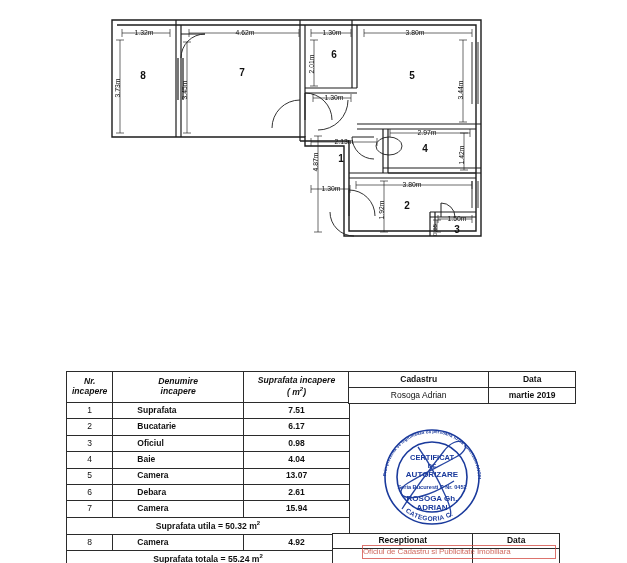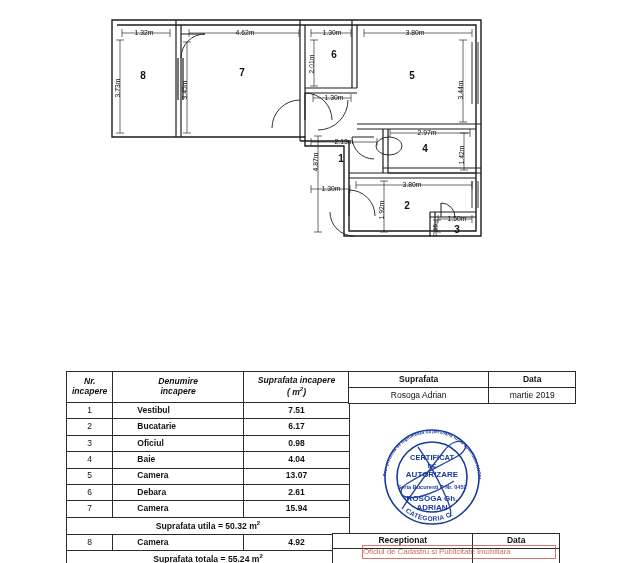--- a/index.html
+++ b/index.html
@@ -41,21 +41,21 @@
   #rooms-table .c-name{width:117px;text-align:left;padding-left:24px;font-weight:bold;}
   #rooms-table .c-area{width:116px;font-weight:bold;}
   #rooms-table .sum td{height:16px;font-weight:bold;font-size:8.6px;}
   .sup{font-size:6px;vertical-align:super;}
 
   
   #exec-table{left:348px;top:371px;width:228px;}
   #exec-table td{height:15px;}
   #exec-table .hdr td{font-weight:bold;height:15px;}
   #exec-table .c-ex{width:140px;}
-  #exec-table .c-dt{width:86px;}
+  #exec-table .c-dt{width:86px;font-weight:bold;}
 
   
   #recept-table{left:332px;top:533px;width:228px;}
   #recept-table td{height:14px;}
   #recept-table .hdr td{font-weight:bold;}
   #recept-table .c-ex{width:140px;}
   #recept-table .c-dt{width:86px;}
   #recept-table .blank td{height:14px;}
 
   
@@ -239,21 +239,21 @@
       <td class="c-area">
         <div>Suprafata incapere</div>
         <div>
           <span>( m</span><span class="sup">2</span><span>)</span>
         </div>
       </td>
     </tr>
 
     <tr class="datarow">
       <td class="c-nr">1</td>
-      <td class="c-name">Vestibul</td>
+      <td class="c-name">Suprafata</td>
       <td class="c-area">7.51</td>
     </tr>
     <tr class="datarow">
       <td class="c-nr">2</td>
       <td class="c-name">Bucatarie</td>
       <td class="c-area">6.17</td>
     </tr>
     <tr class="datarow">
       <td class="c-nr">3</td>
       <td class="c-name">Oficiul</td>
@@ -292,21 +292,21 @@
 
     <tr class="sum">
       <td colspan="3"><span>Suprafata totala = 55.24 m</span><span class="sup">2</span></td>
     </tr>
   </tbody>
 </table>
 
 <table id="exec-table" class="tbl">
   <tbody>
     <tr class="hdr">
-      <td class="c-ex">Suprafata</td>
+      <td class="c-ex">Cadastru</td>
       <td class="c-dt">Data</td>
     </tr>
     <tr>
       <td class="c-ex">Rosoga Adrian</td>
       <td class="c-dt">martie 2019</td>
     </tr>
   </tbody>
 </table>
 
 <svg id="stamp" viewBox="0 0 120 118">

